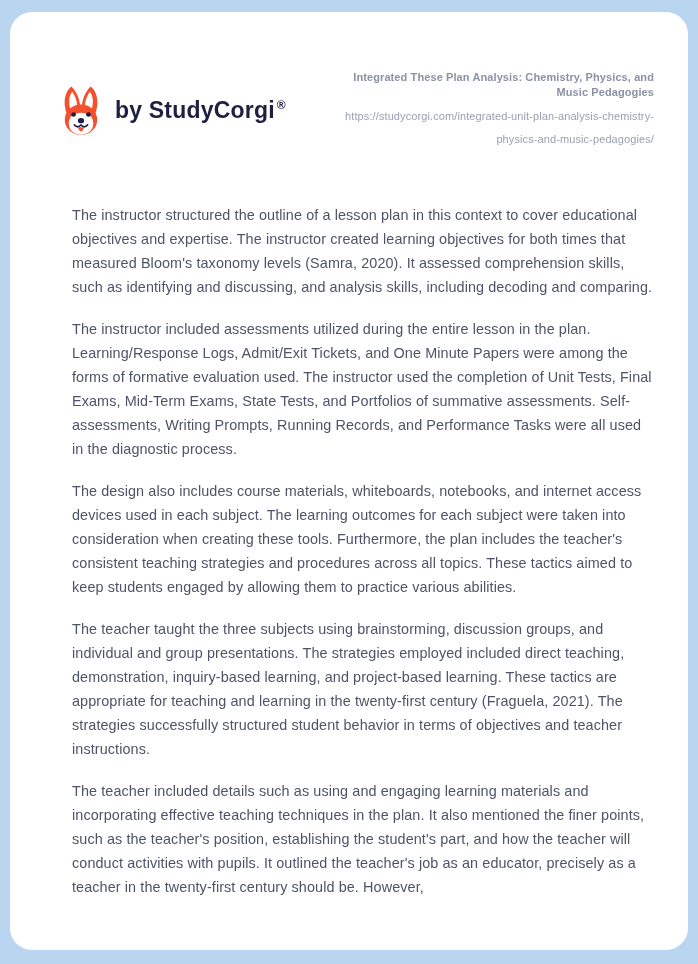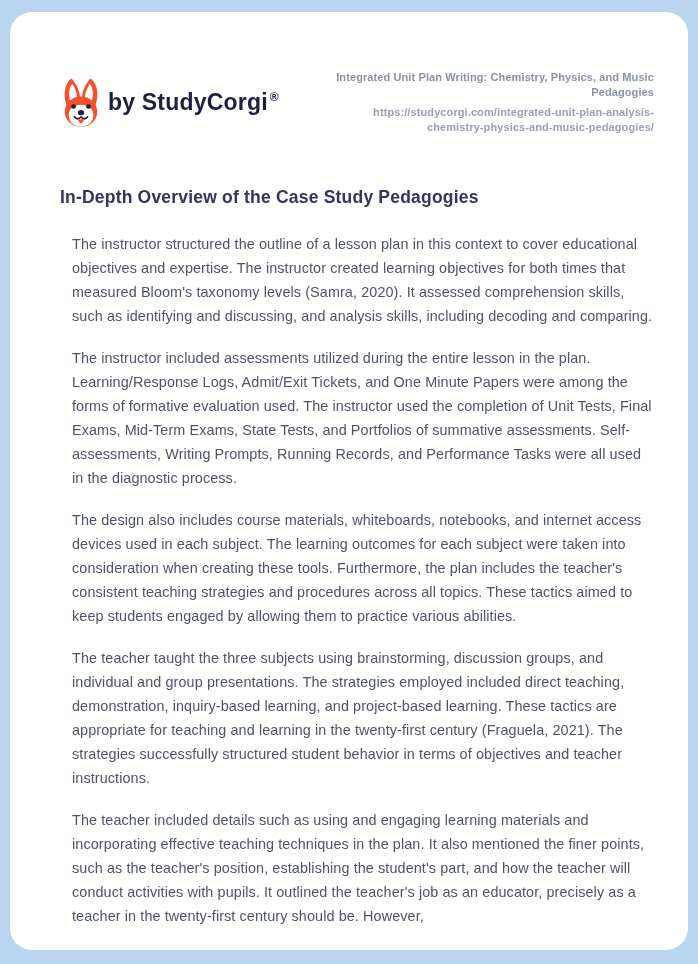--- a/index.html
+++ b/index.html
@@ -28,21 +28,21 @@
   }
   .header {
     display: flex;
     justify-content: space-between;
     align-items: center;
     margin-bottom: 52px;
   }
   .logo {
     display: flex;
     align-items: center;
-    gap: 6px;
+    gap: 13px;
     cursor: pointer;
   }
   .logo svg {
     width: 42px;
     height: 56px;
     display: block;
   }
   .brand {
     font-size: 23px;
     font-weight: bold;
@@ -64,24 +64,23 @@
     font-size: 11px;
     font-weight: bold;
     color: #8b92a6;
     line-height: 15px;
     margin-bottom: 5px;
     letter-spacing: 0.1px;
   }
   .doc-url {
     font-size: 11px;
     color: #98a0b2;
-    line-height: 15px;
+    line-height: 23px;
     letter-spacing: 0.1px;
     cursor: pointer;
-    font-weight: bold;
   }
   .heading {
     font-size: 17.5px;
     font-weight: bold;
     color: #32355c;
     letter-spacing: 0.2px;
     margin: 0 0 24px 0;
   }
   .body-text p {
     font-size: 14.4px;
@@ -118,27 +117,26 @@
 
           <path d="M16.5 46 Q20.2 50 24 46 Q27.8 50 31.5 46" stroke="#1d2041" stroke-width="2" fill="none" stroke-linecap="round"></path>
 
           <path d="M20.2 48.5 Q24 58 27.8 48.5 Z" fill="#f4502e"></path>
         </svg>
       </span>
       <span class="brand"><span>by StudyCorgi</span><span class="reg">®</span></span>
     </div>
 
     <div class="doc-meta">
-      <div class="doc-title">Integrated Unit Plan Writing: Chemistry, Physics, and Music Pedagogies</div>
+      <div class="doc-title">Integrated These Plan Analysis: Chemistry, Physics, and Music Pedagogies</div>
       <div class="doc-url">https://studycorgi.com/integrated-unit-plan-analysis-chemistry-physics-and-music-pedagogies/</div>
     </div>
 
   </div>
 
-  <h1 class="heading">In-Depth Overview of the Case Study Pedagogies</h1>
 
   <div class="body-text">
     <p>The instructor structured the outline of a lesson plan in this context to cover educational objectives and expertise. The instructor created learning objectives for both times that measured Bloom's taxonomy levels (Samra, 2020). It assessed comprehension skills, such as identifying and discussing, and analysis skills, including decoding and comparing.</p>
     <p>The instructor included assessments utilized during the entire lesson in the plan. Learning/Response Logs, Admit/Exit Tickets, and One Minute Papers were among the forms of formative evaluation used. The instructor used the completion of Unit Tests, Final Exams, Mid-Term Exams, State Tests, and Portfolios of summative assessments. Self-assessments, Writing Prompts, Running Records, and Performance Tasks were all used in the diagnostic process.</p>
     <p>The design also includes course materials, whiteboards, notebooks, and internet access devices used in each subject. The learning outcomes for each subject were taken into consideration when creating these tools. Furthermore, the plan includes the teacher's consistent teaching strategies and procedures across all topics. These tactics aimed to keep students engaged by allowing them to practice various abilities.</p>
     <p>The teacher taught the three subjects using brainstorming, discussion groups, and individual and group presentations. The strategies employed included direct teaching, demonstration, inquiry-based learning, and project-based learning. These tactics are appropriate for teaching and learning in the twenty-first century (Fraguela, 2021). The strategies successfully structured student behavior in terms of objectives and teacher instructions.</p>
     <p>The teacher included details such as using and engaging learning materials and incorporating effective teaching techniques in the plan. It also mentioned the finer points, such as the teacher's position, establishing the student's part, and how the teacher will conduct activities with pupils. It outlined the teacher's job as an educator, precisely as a teacher in the twenty-first century should be. However,</p>
   </div>
 
 </div>

